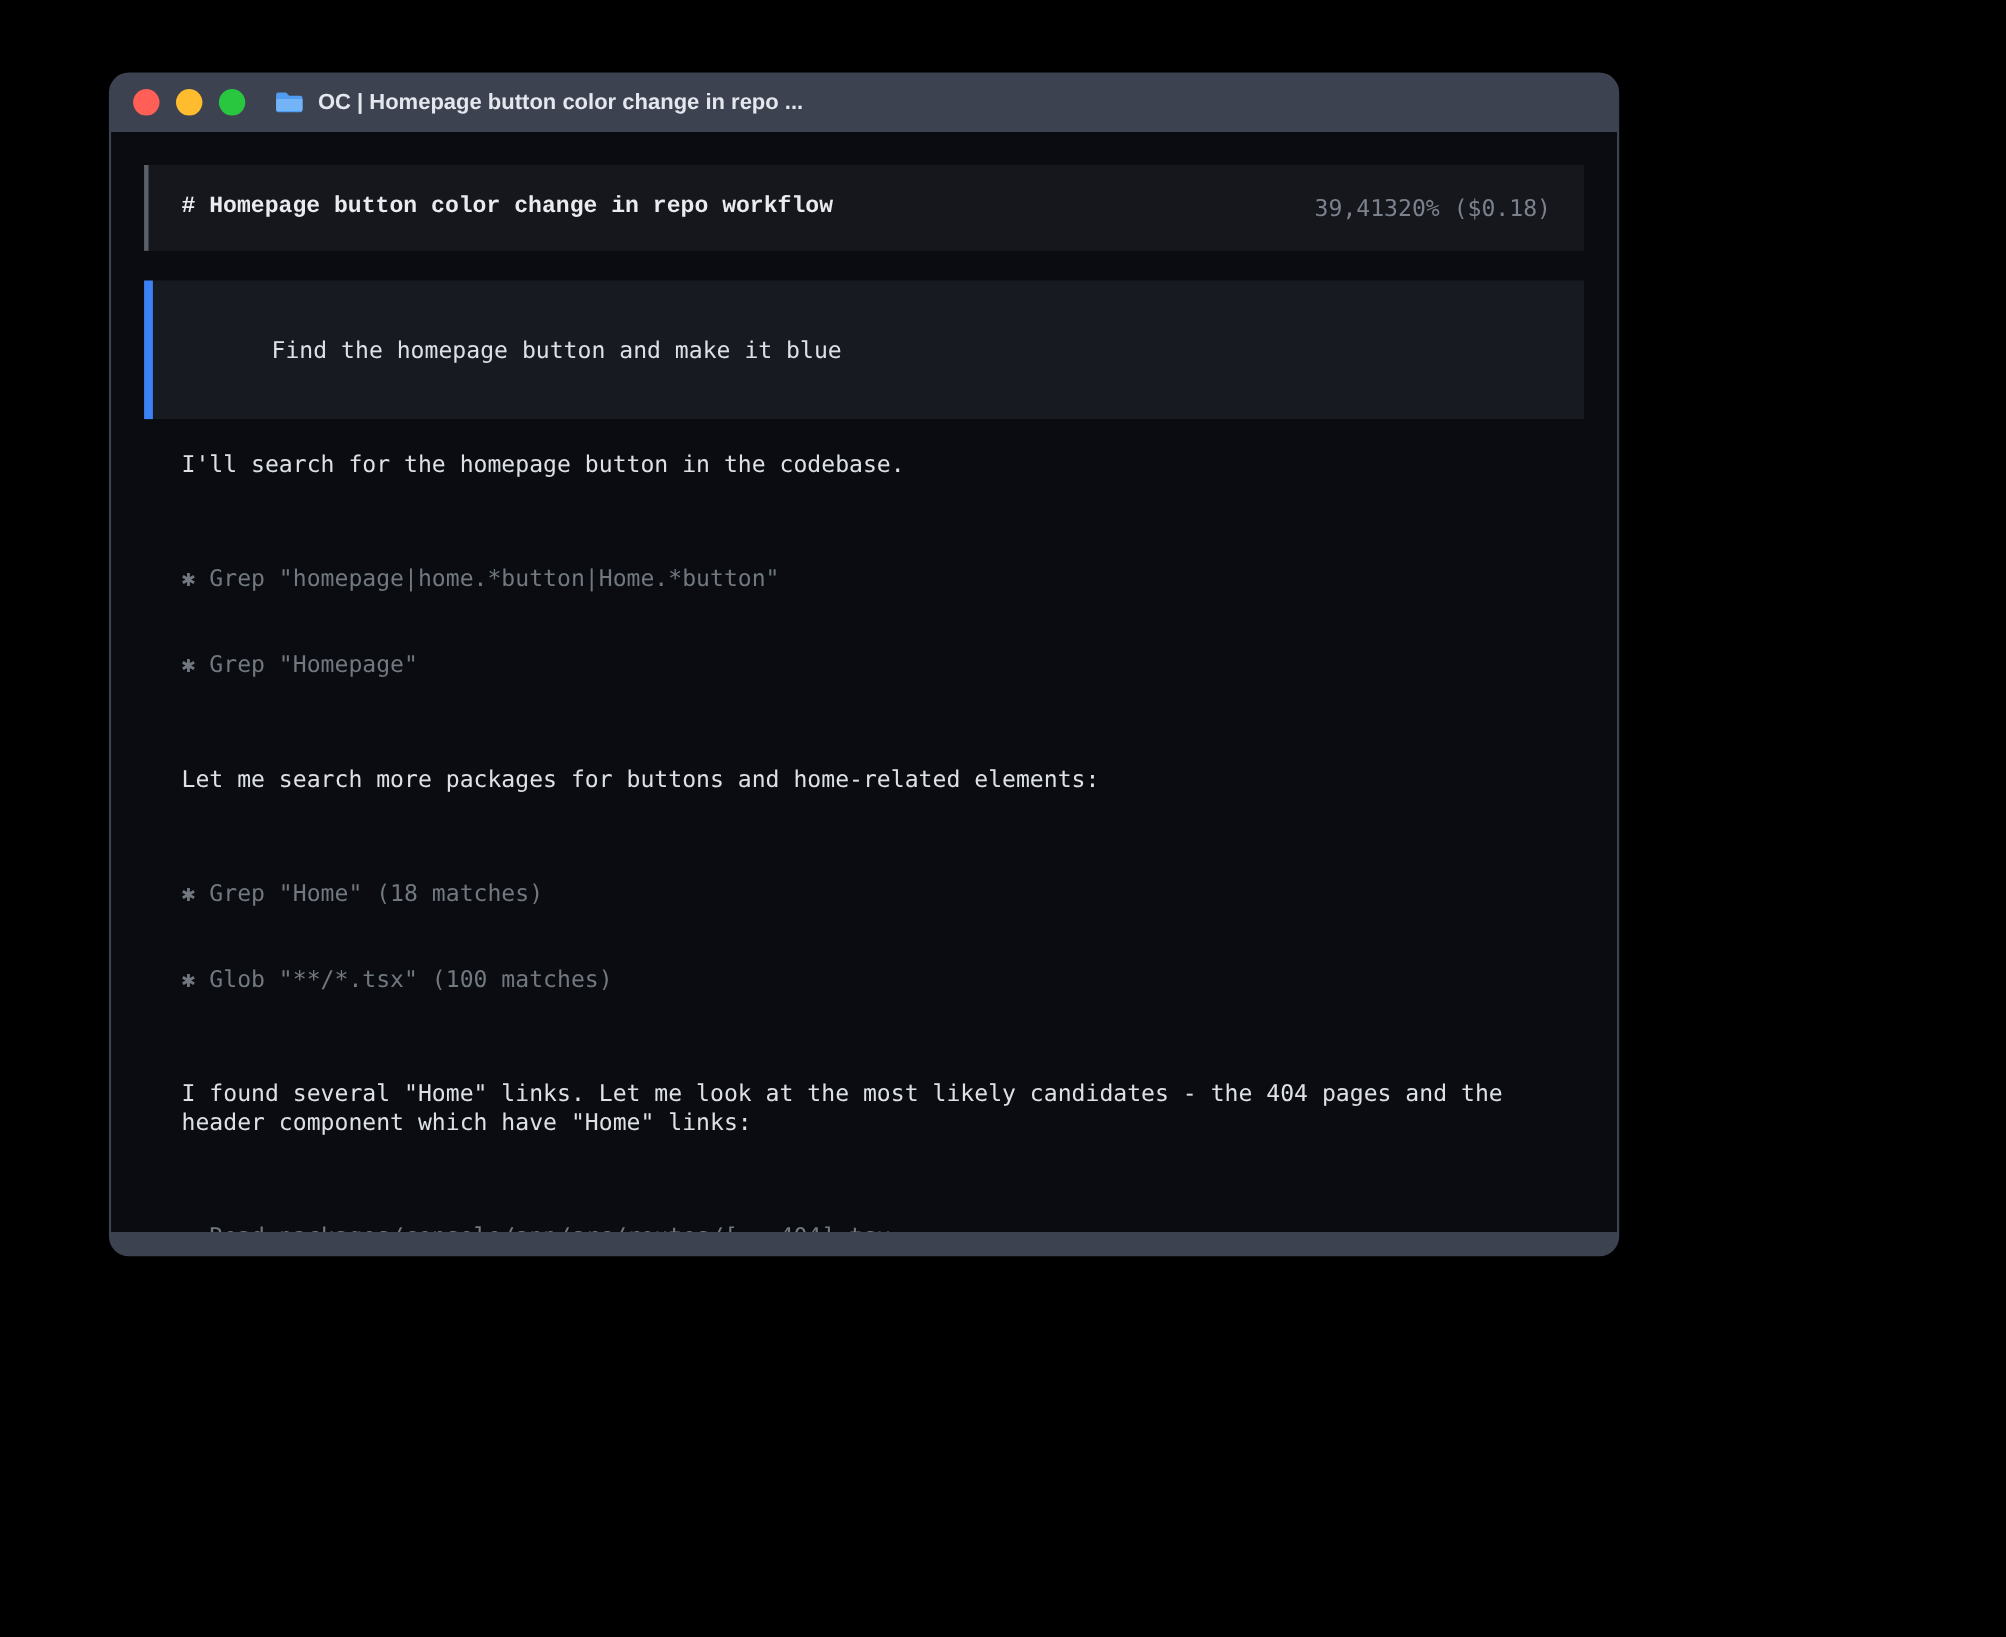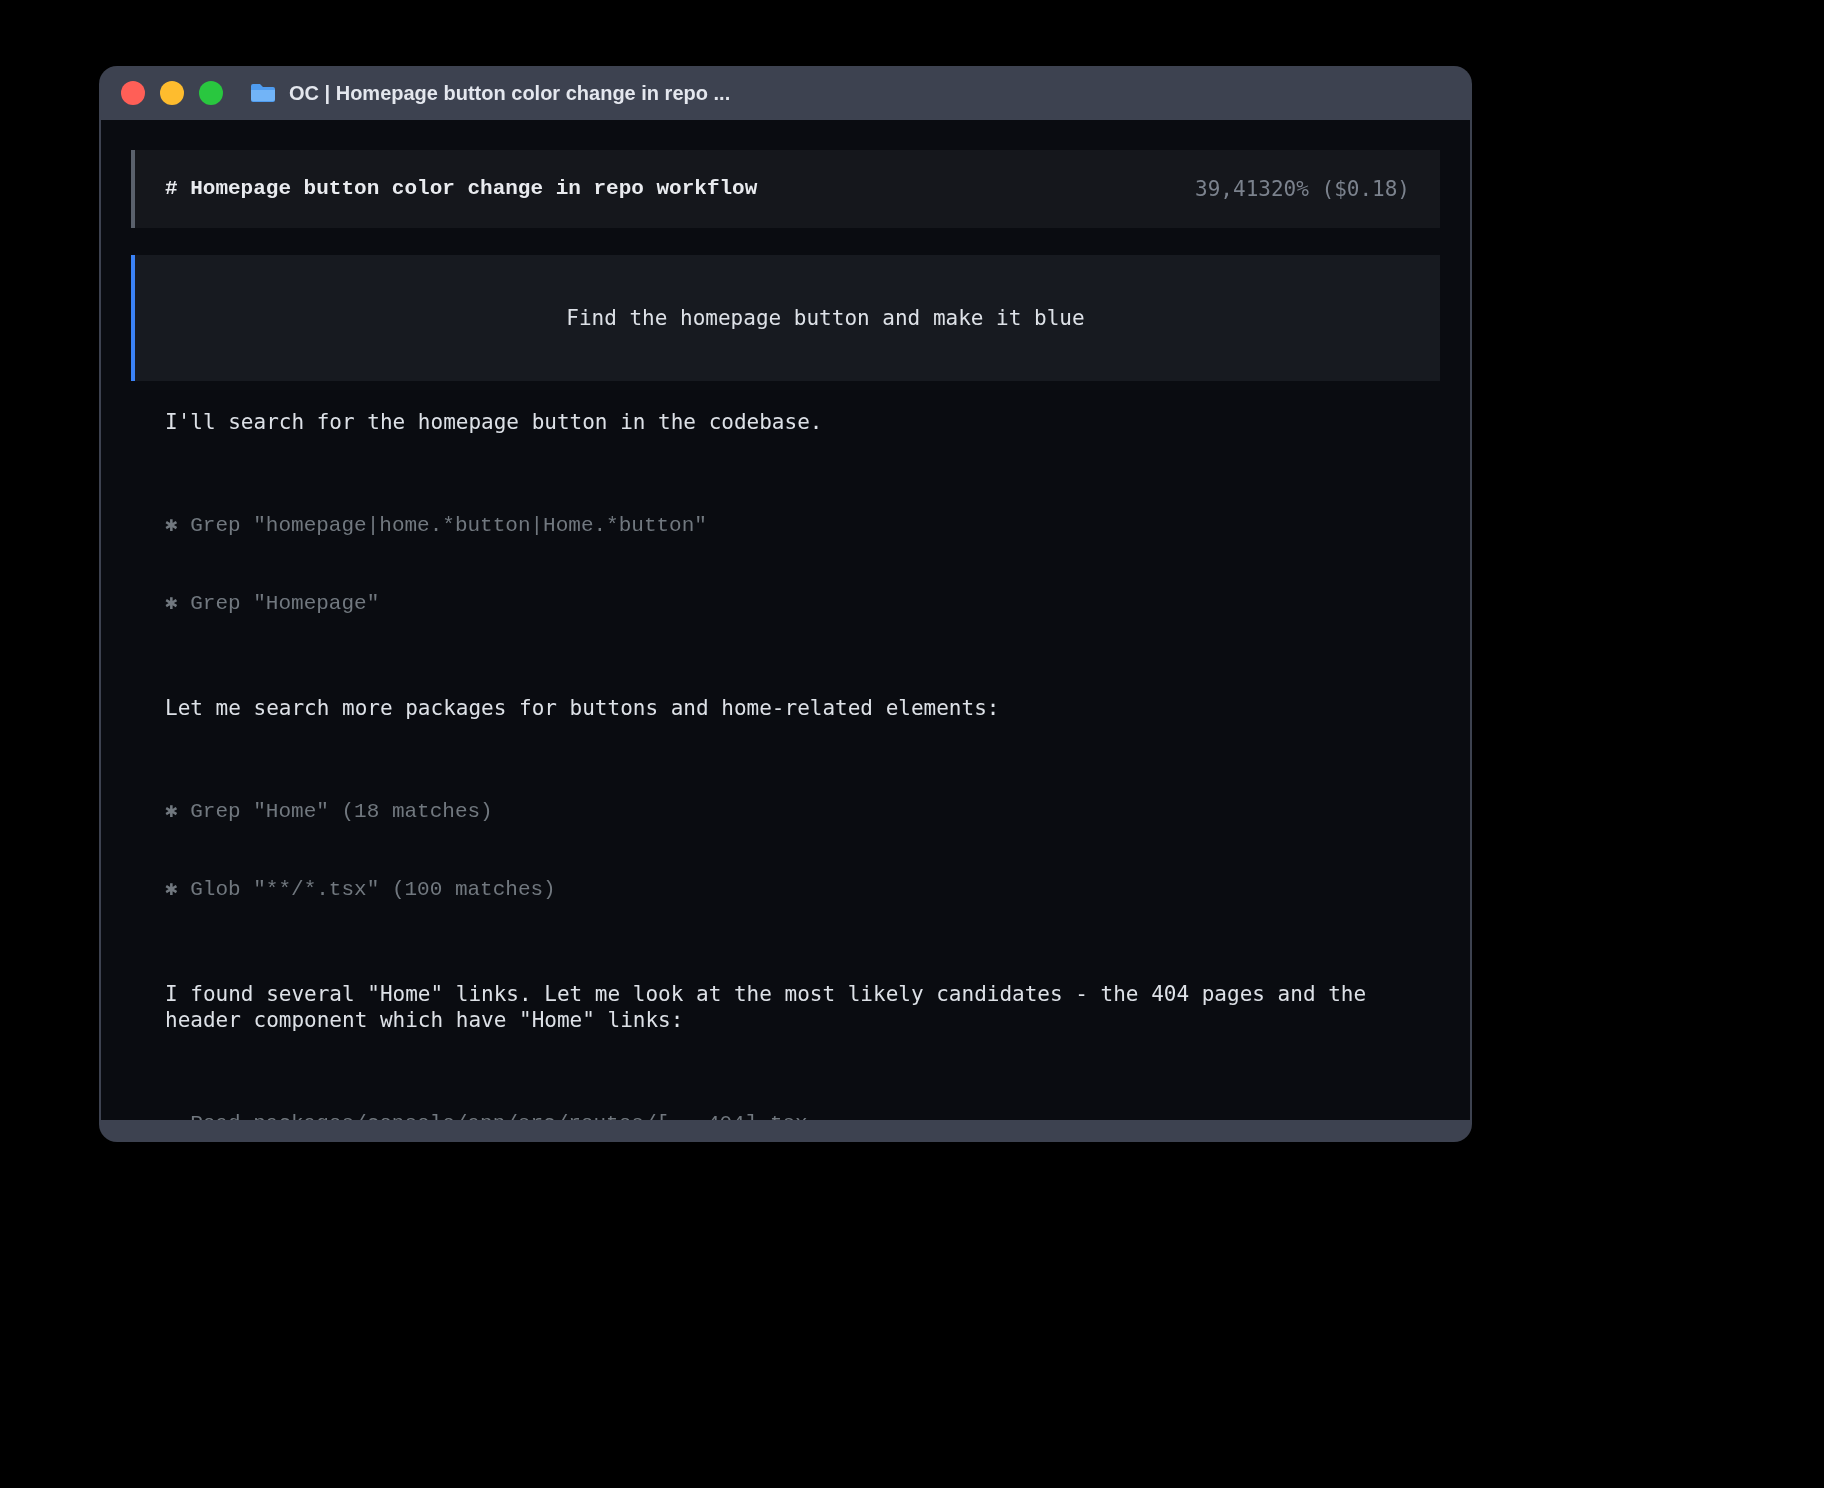--- a/index.html
+++ b/index.html
@@ -55,31 +55,30 @@
     border-left: 4px solid #5a616c;
     padding: 26px 30px;
     display: flex; justify-content: space-between; align-items: center;
   }
   .session-title { font-weight: 700; color: #e9ebef; white-space: pre; font-family: Liberation Mono, monospace; }
   .session-right { display: flex; color: #7b828d; white-space: pre; }
 
   .user-msg {
     margin-top: 27px;
     background: #171a20;
-    border-left: 4px solid #3b82f6;
+    border-left: 8px solid #3b82f6;
     padding: 24px 32px;
     color: #dde1e7;
     white-space: pre;
-    text-align: center;
   }
 
   .convo { padding: 28px 36px 0 34px; }
   .block { margin: 0 0 26px 0; white-space: pre-wrap; }
   .line { white-space: pre; }
-  .muted { color: #71787f; font-family: Liberation Mono, monospace; }
+  .muted { color: #71787f; }
 </style>
 </head>
 <body>
 
 <div class="window">
 
   <div class="titlebar">
     <div class="lights">
       <span class="light red"></span>
       <span class="light yellow"></span>

